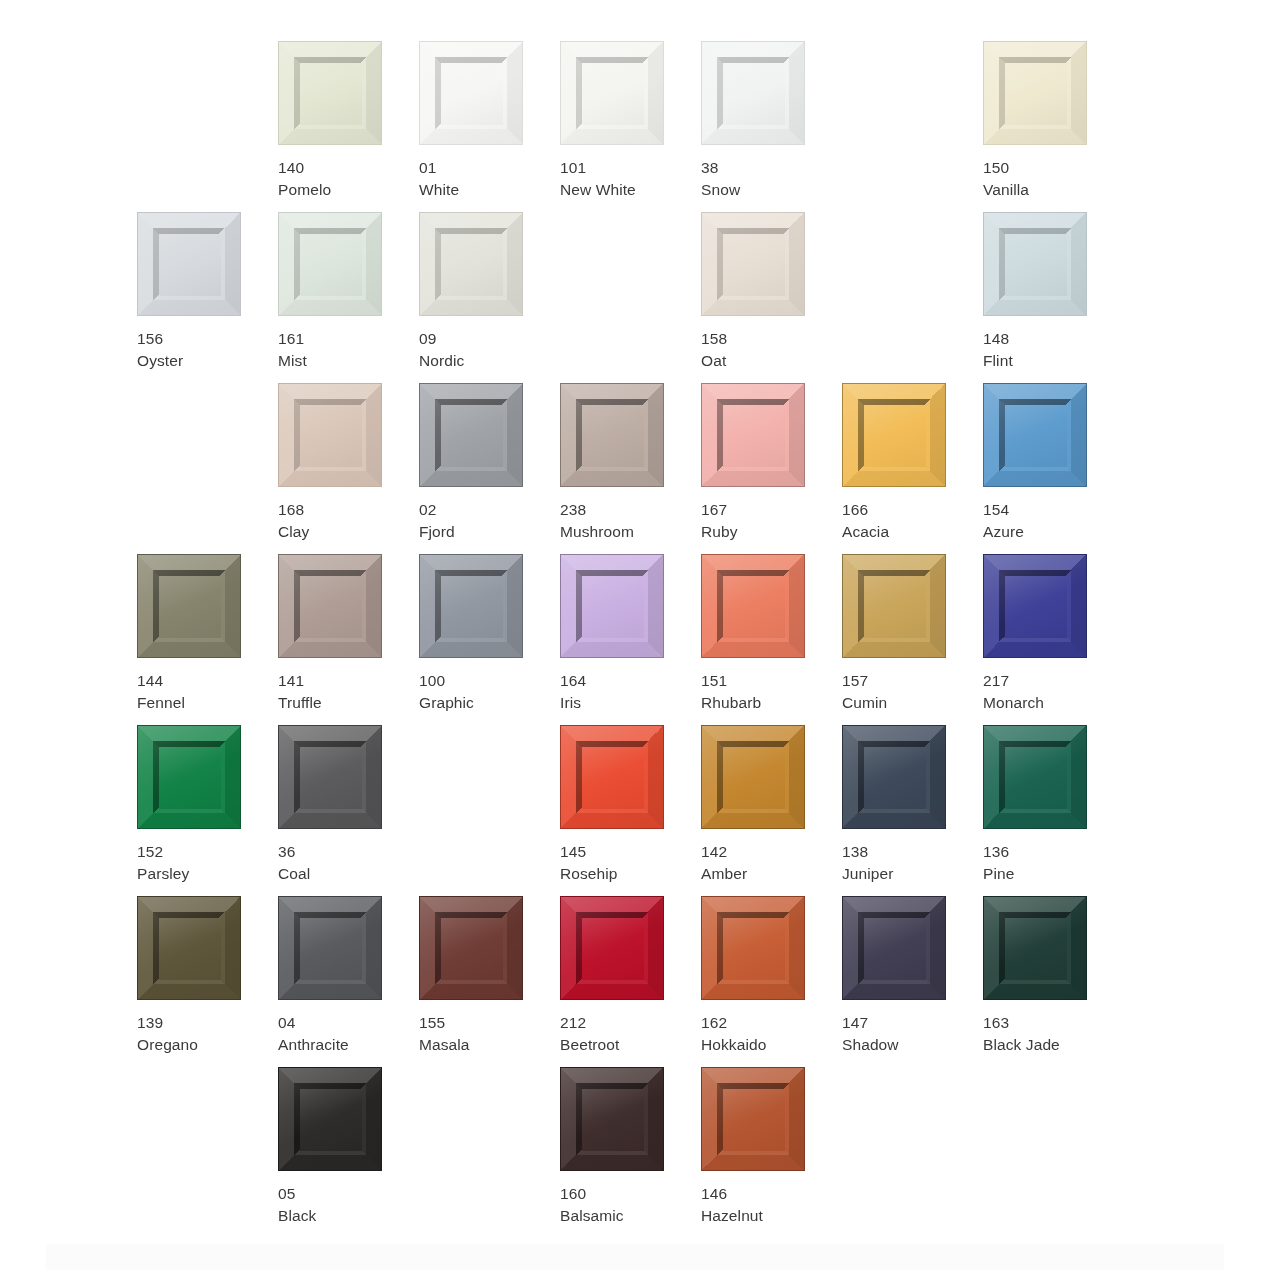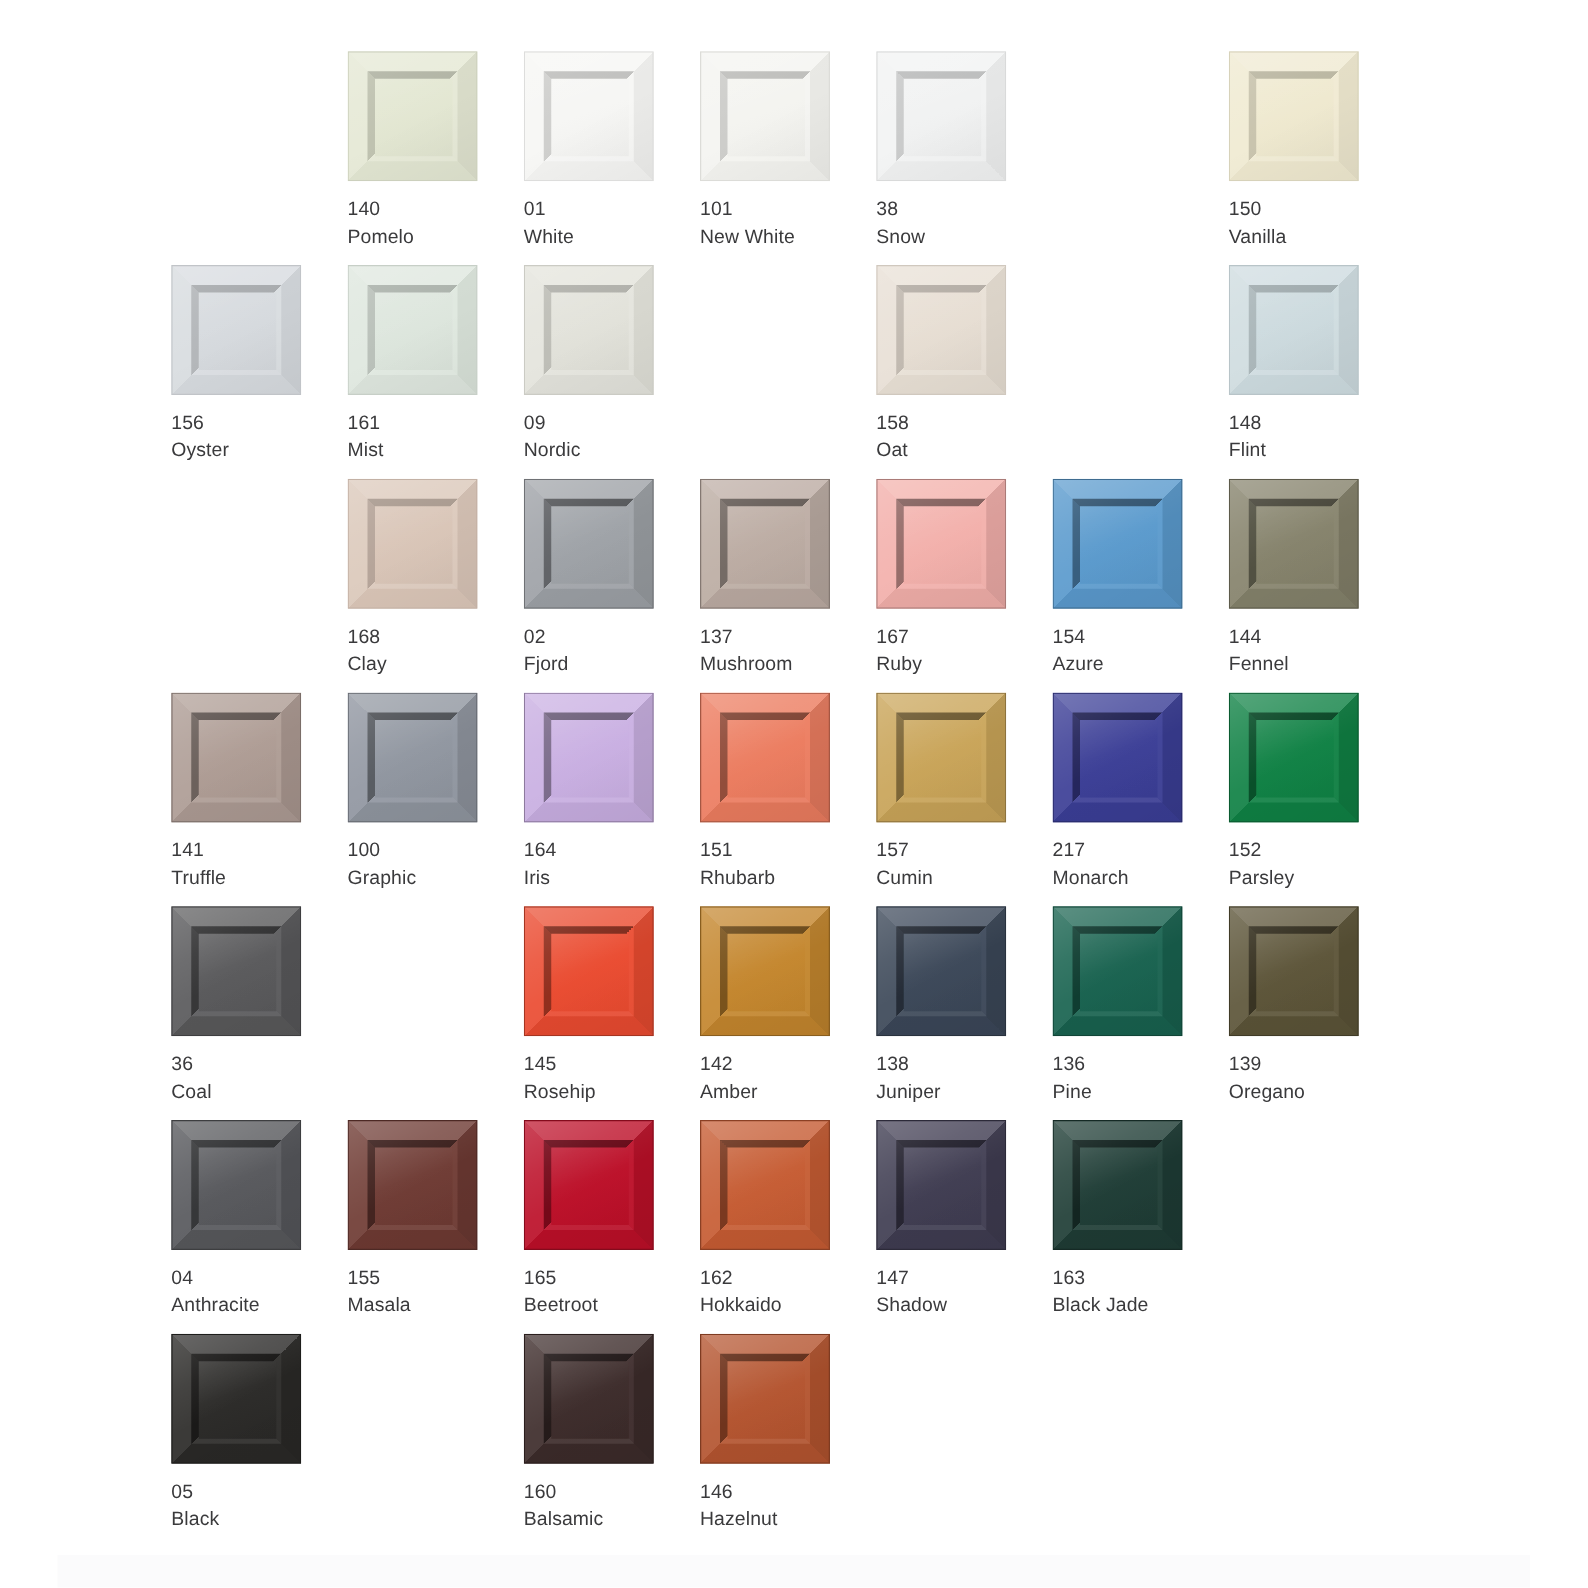--- a/index.html
+++ b/index.html
@@ -296,38 +296,51 @@
       </div>
       <div class="cell">
         <div class="swatch" style="--panel: #bcaca3; --ft: #c7b9b2; --fl: #c1b3aa; --fr: #a99b93; --fb: #b3a39b; --gt: #665d58; --gl: #756b65; --gr: #bfafa7; --gb: #c1b3aa; --edge: #847872;">
           <div class="frame"></div>
           <div class="gutter"></div>
           <div class="panel"></div>
           <div class="sheen"></div>
           <div class="frame-edge"></div>
         </div>
         <div class="caption">
-          <span class="code">137</span>
+          <span class="code">238</span>
           <span class="cname">Mushroom</span>
         </div>
       </div>
       <div class="cell">
         <div class="swatch" style="--panel: #f3b0ab; --ft: #f5bdb8; --fl: #f4b6b2; --fr: #db9e9a; --fb: #e7a7a2; --gt: #835f5c; --gl: #976d6a; --gr: #f3b3ae; --gb: #f4b6b2; --edge: #aa7b78;">
           <div class="frame"></div>
           <div class="gutter"></div>
           <div class="panel"></div>
           <div class="sheen"></div>
           <div class="frame-edge"></div>
         </div>
         <div class="caption">
           <span class="code">167</span>
           <span class="cname">Ruby</span>
         </div>
       </div>
       <div class="cell">
+        <div class="swatch" style="--panel: #f2bc54; --ft: #f4c76f; --fl: #f3c162; --fr: #daa94c; --fb: #e6b350; --gt: #83662d; --gl: #967534; --gr: #f3bf5b; --gb: #f3c162; --edge: #a9843b;">
+          <div class="frame"></div>
+          <div class="gutter"></div>
+          <div class="panel"></div>
+          <div class="sheen"></div>
+          <div class="frame-edge"></div>
+        </div>
+        <div class="caption">
+          <span class="code">166</span>
+          <span class="cname">Acacia</span>
+        </div>
+      </div>
+      <div class="cell">
         <div class="swatch" style="--panel: #5a9acd; --ft: #74aad5; --fl: #67a2d1; --fr: #518bb9; --fb: #5692c3; --gt: #31536f; --gl: #385f7f; --gr: #619ecf; --gb: #67a2d1; --edge: #3f6c90;">
           <div class="frame"></div>
           <div class="gutter"></div>
           <div class="panel"></div>
           <div class="sheen"></div>
           <div class="frame-edge"></div>
         </div>
         <div class="caption">
           <span class="code">154</span>
           <span class="cname">Azure</span>
@@ -544,21 +557,21 @@
       </div>
       <div class="cell">
         <div class="swatch" style="--panel: #bc0f28; --ft: #c7354a; --fl: #c12239; --fr: #a90e24; --fb: #b30e26; --gt: #660816; --gl: #750919; --gr: #bf1931; --gb: #c12239; --edge: #840b1c;">
           <div class="frame"></div>
           <div class="gutter"></div>
           <div class="panel"></div>
           <div class="sheen"></div>
           <div class="frame-edge"></div>
         </div>
         <div class="caption">
-          <span class="code">165</span>
+          <span class="code">212</span>
           <span class="cname">Beetroot</span>
         </div>
       </div>
       <div class="cell">
         <div class="swatch" style="--panel: #c65c33; --ft: #cf7654; --fl: #cb6943; --fr: #b2532e; --fb: #bc5730; --gt: #6b321c; --gl: #7b3920; --gr: #c8633b; --gb: #cb6943; --edge: #8b4024;">
           <div class="frame"></div>
           <div class="gutter"></div>
           <div class="panel"></div>
           <div class="sheen"></div>
           <div class="frame-edge"></div>

